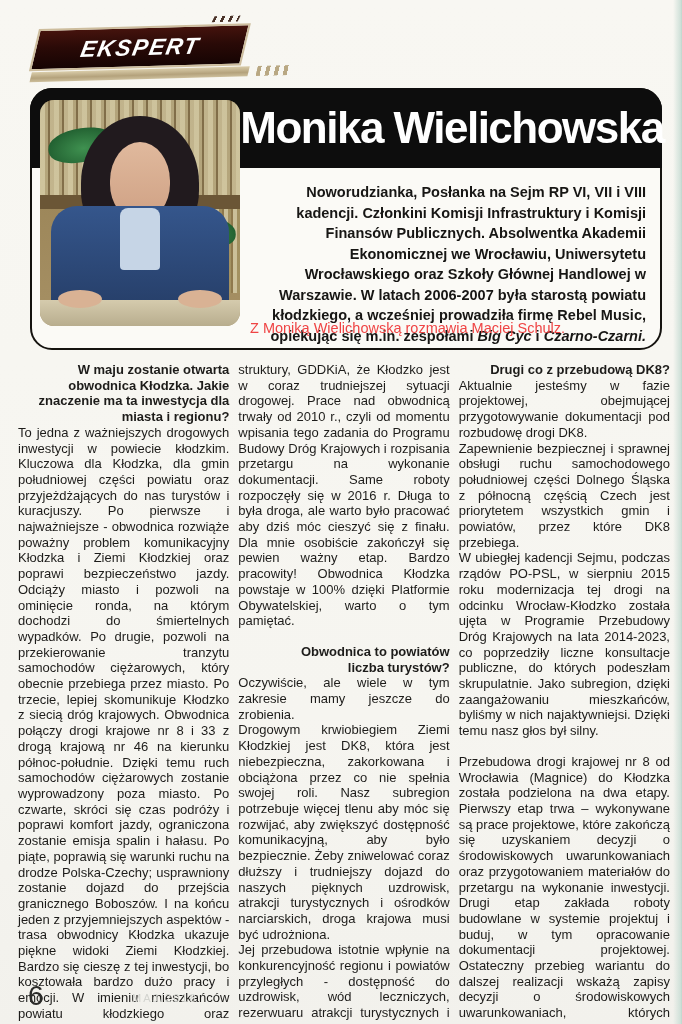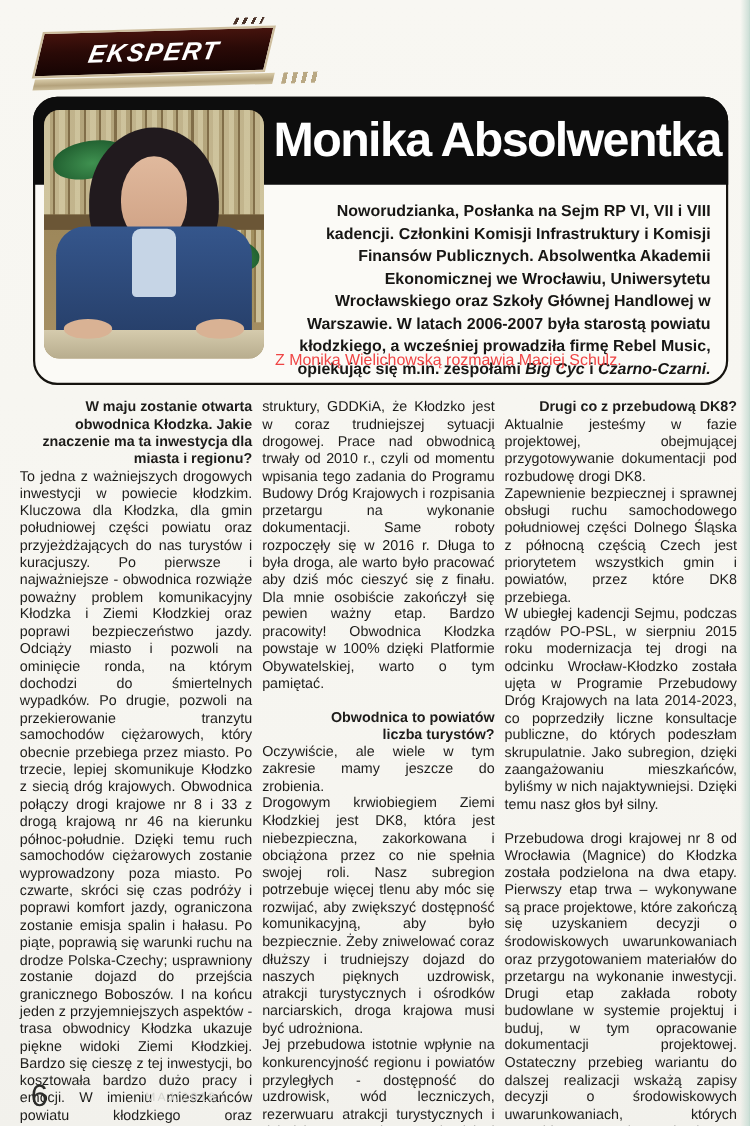--- a/index.html
+++ b/index.html
@@ -76,21 +76,21 @@
     <div class="badge-topticks"></div>
     <div class="badge-bar">
       <span class="badge-label">EKSPERT</span>
     </div>
     <div class="badge-stripe"></div>
     <div class="badge-slashes"></div>
   </div>
 
   <div class="header-card">
     <div class="title-bar">
-      <span class="page-title">Monika Absolwentka</span>
+      <span class="page-title">Monika Wielichowska</span>
     </div>
 
     <div class="photo">
       <div class="shelf-books"></div>
       <div class="shelf-band"></div>
       <div class="shelf-books2"></div>
       <div class="lamp1"></div>
       <div class="lamp2"></div>
       <div class="hair"></div>
       <div class="face"></div>

